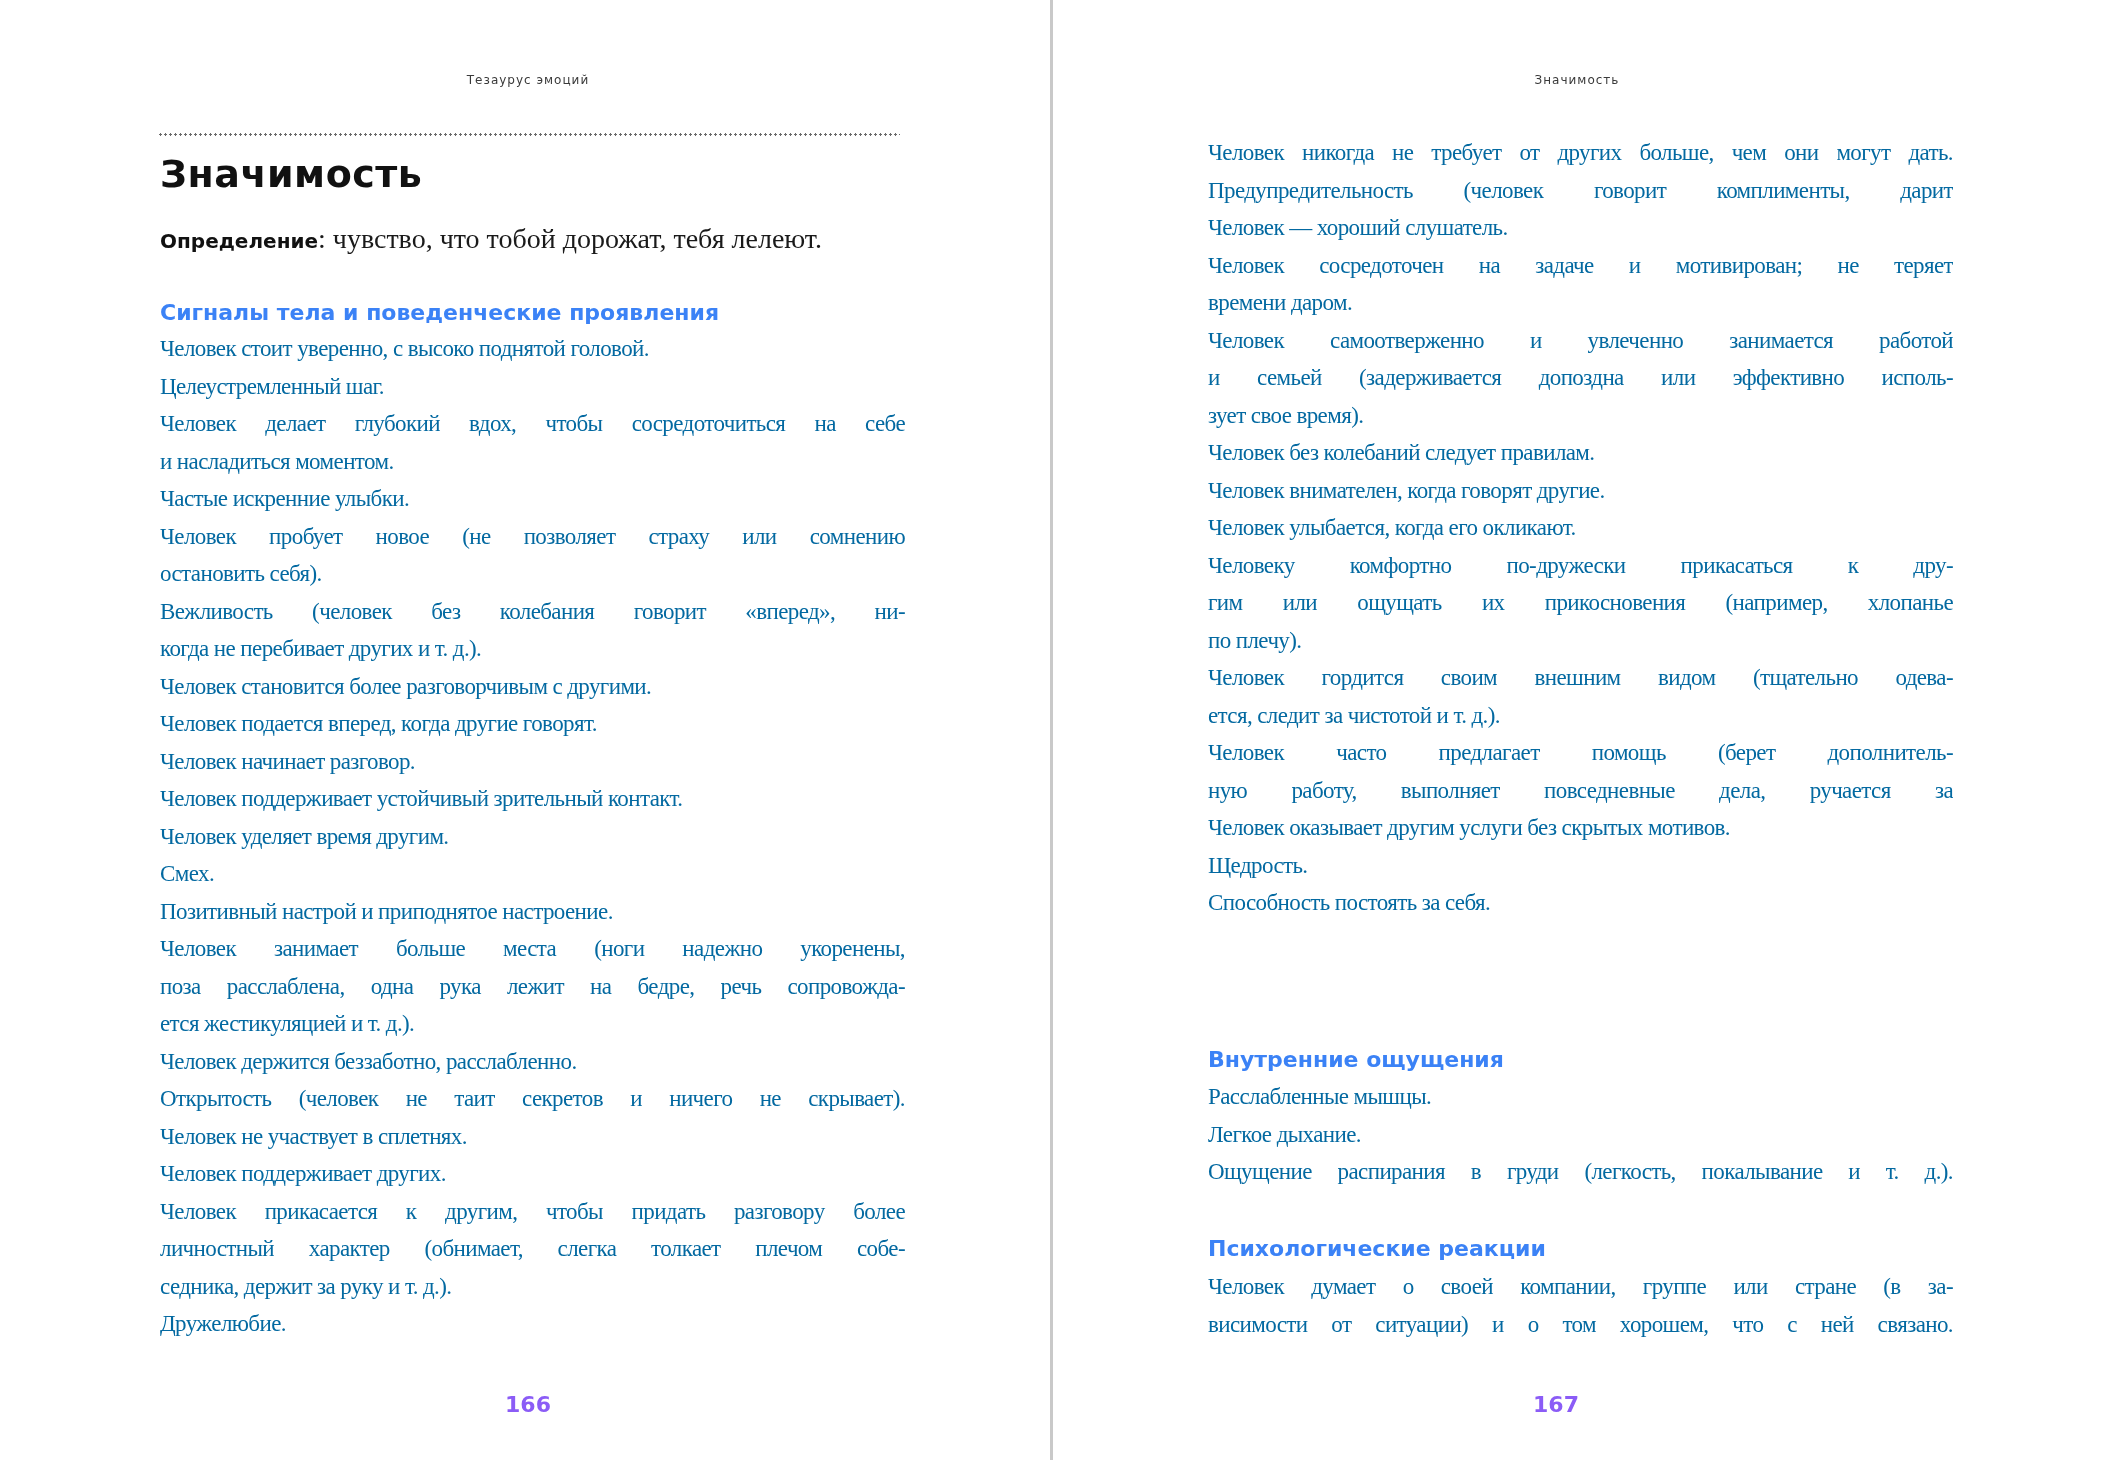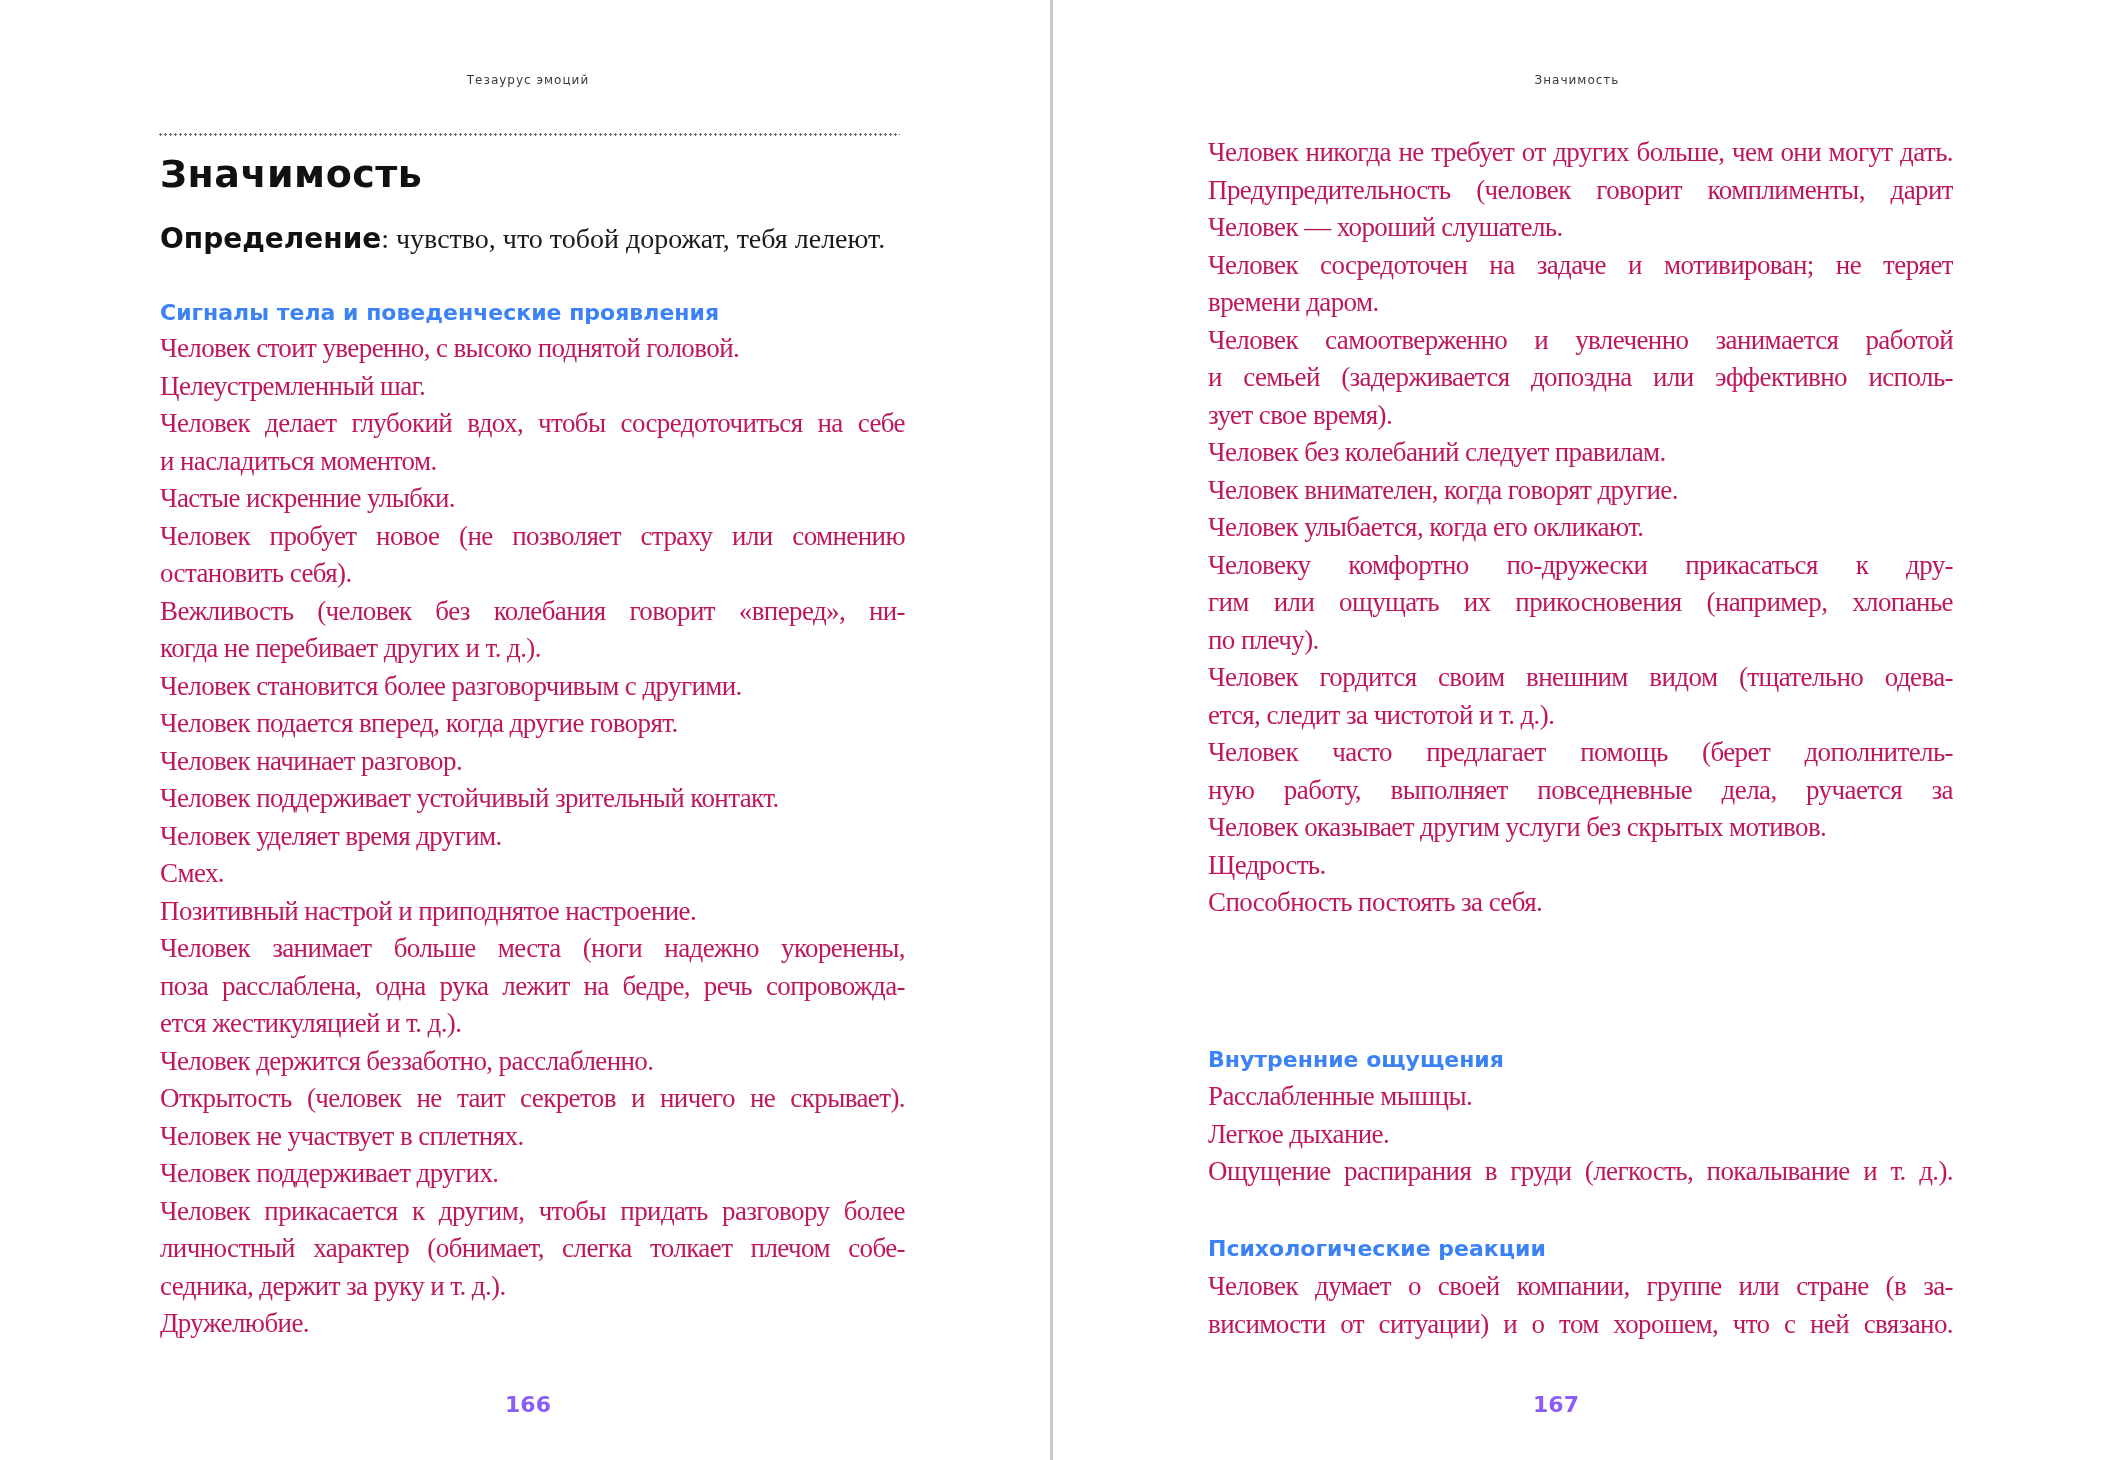--- a/index.html
+++ b/index.html
@@ -25,29 +25,29 @@
   .col { position: absolute; }
   .page-left .col { left: 160px; width: 745px; }
   .page-right .col { left: 153px; width: 745px; }
   .title {
     position: absolute; left: 0; top: 152px; font-family: "DejaVu Sans", sans-serif; font-weight: bold;
     font-size: 38px; line-height: 44px; color: #111; letter-spacing: 0.5px; white-space: nowrap;
   }
   .definition {
     position: absolute; left: 0; top: 222px; font-size: 28px; line-height: 34px; white-space: nowrap;
   }
-  .definition .def-label { font-family: "DejaVu Sans", sans-serif; font-weight: bold; font-size: 28px; color: #111; }
+  .definition .def-label { font-family: "DejaVu Sans", sans-serif; font-weight: bold; font-size: 20px; color: #111; }
   .section-heading {
     position: absolute; left: 0; font-family: "DejaVu Sans", sans-serif; font-weight: bold;
     font-size: 22px; line-height: 30px; color: #3b82f6; white-space: nowrap;
   }
   .lines { position: absolute; left: 0; width: 745px; }
   .line {
-    display: block; height: 37.5px; line-height: 37.5px; font-size: 27px; white-space: nowrap;
-    letter-spacing: -0.6px; word-spacing: 0px; color: #be185d;
+    display: block; height: 37.5px; line-height: 37.5px; font-size: 23px; white-space: nowrap;
+    letter-spacing: -0.6px; word-spacing: 0px; color: #0369a1;
   }
   .line.j { text-align: justify; text-align-last: justify; white-space: normal; overflow: hidden; }
   .page-num {
     position: absolute; top: 1392px; font-family: "DejaVu Sans", sans-serif; font-weight: bold; font-size: 22px;
     color: #8b5cf6; width: 200px; text-align: center; line-height: 26px;
   }
   .page-left .page-num { left: 428px; }
   .page-right .page-num { left: 401px; }
 </style>
 </head>

